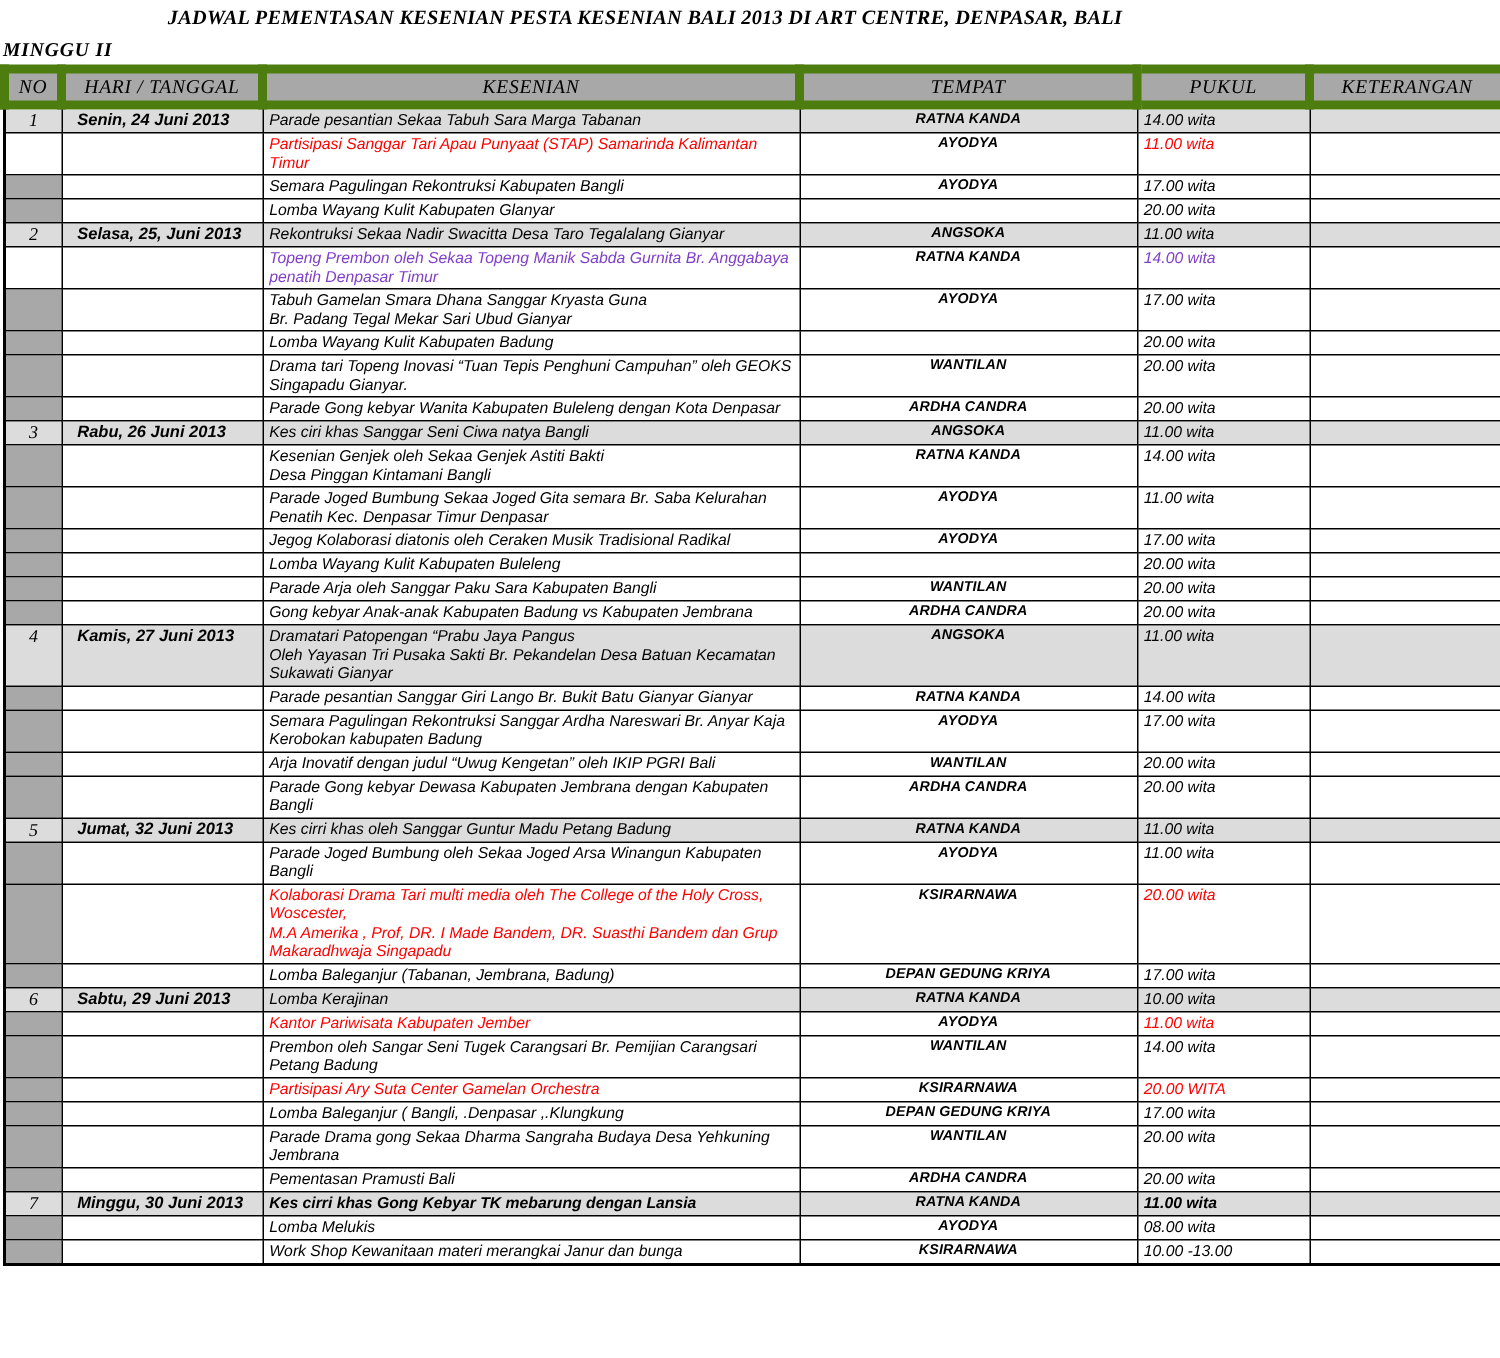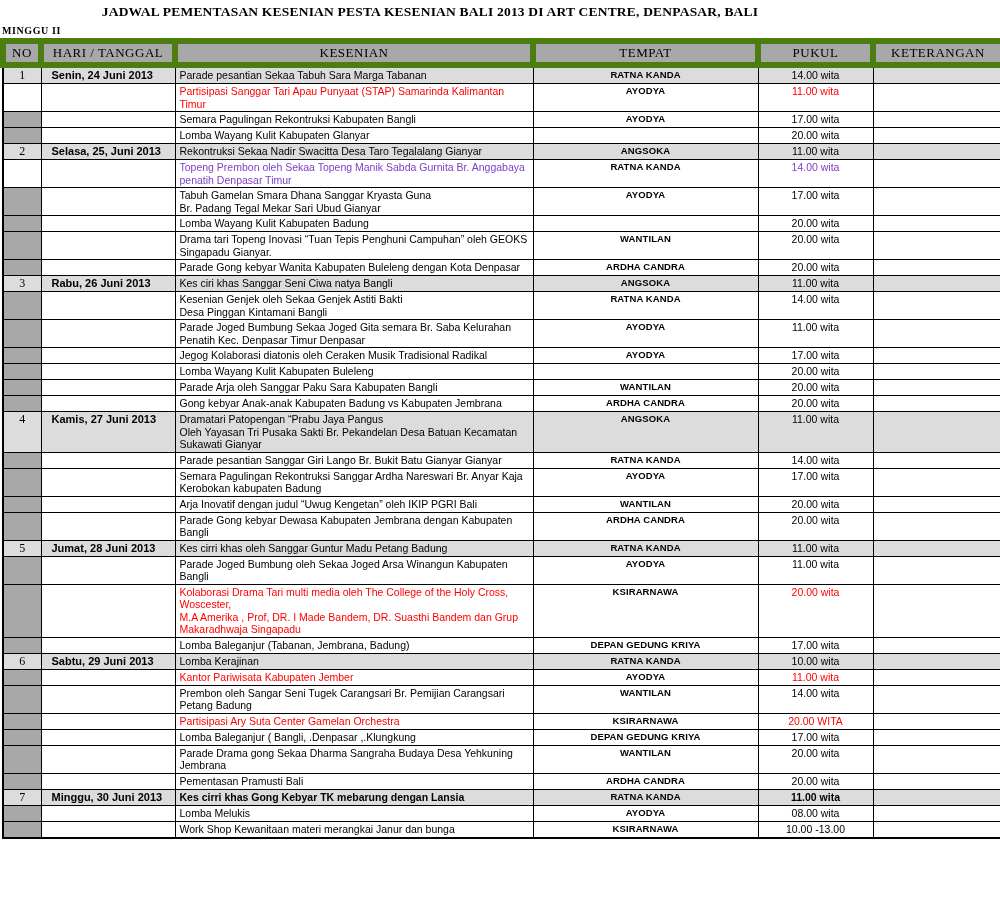--- a/index.html
+++ b/index.html
@@ -1,31 +1,32 @@
 <!DOCTYPE html>
 <html><head>
 <meta charset="utf-8">
 <style>
   html, body { margin: 0; padding: 0; background: #fff; }
   .page {
     width: 860px;
     font-family: "Liberation Sans", sans-serif;
     color: #000;
+    font-style: italic;
   }
   .title {
     font-family: "Liberation Serif", serif;
     font-size: 13.5px;
     font-weight: bold;
     text-align: center;
     letter-spacing: 0.2px;
     margin: 4px 0 5px 0;
   }
   .week {
     font-family: "Liberation Serif", serif;
-    font-size: 10px;
+    font-size: 13px;
     font-weight: bold;
     letter-spacing: 0.6px;
     margin: 0 0 2px 2px;
   }
   table.schedule {
     border-collapse: collapse;
     table-layout: fixed;
     width: 1000px;
     border: 2px solid #000;
   }
@@ -63,21 +64,21 @@
     font-size: 11px;
     padding-left: 10px;
   }
   td.kesenian-cell { white-space: pre-line; }
   td.tempat-cell {
     font-weight: bold;
     font-size: 9.5px;
     text-align: center;
     letter-spacing: 0.1px;
   }
-  td.pukul-cell { text-align: center; }
+  td.pukul-cell { text-align: left; }
   .red    { color: #ff0000; }
   .purple { color: #8040c8; }
   .bold   { font-weight: bold; }
   .small  { font-size: 8.9px; line-height: 11px; }
 </style>
 </head>
 <body>
 
 <div class="page">
   <div class="title">JADWAL PEMENTASAN KESENIAN PESTA KESENIAN BALI 2013 DI ART CENTRE, DENPASAR, BALI</div>
@@ -283,21 +284,21 @@
           <td class="no-cell no-gray"></td>
           <td class="date-cell"></td>
           <td class="kesenian-cell">Parade Gong kebyar Dewasa Kabupaten Jembrana dengan Kabupaten
 Bangli</td>
           <td class="tempat-cell">ARDHA CANDRA</td>
           <td class="pukul-cell">20.00 wita</td>
           <td></td>
         </tr>
         <tr class="day-first">
           <td class="no-cell ">5</td>
-          <td class="date-cell">Jumat, 28 Juni 2013</td>
+          <td class="date-cell">Jumat, 32 Juni 2013</td>
           <td class="kesenian-cell">Kes cirri khas oleh Sanggar Guntur Madu Petang Badung</td>
           <td class="tempat-cell">RATNA KANDA</td>
           <td class="pukul-cell">11.00 wita</td>
           <td></td>
         </tr>
         <tr>
           <td class="no-cell no-gray"></td>
           <td class="date-cell"></td>
           <td class="kesenian-cell">Parade Joged Bumbung oleh Sekaa Joged Arsa Winangun  Kabupaten
 Bangli</td>

